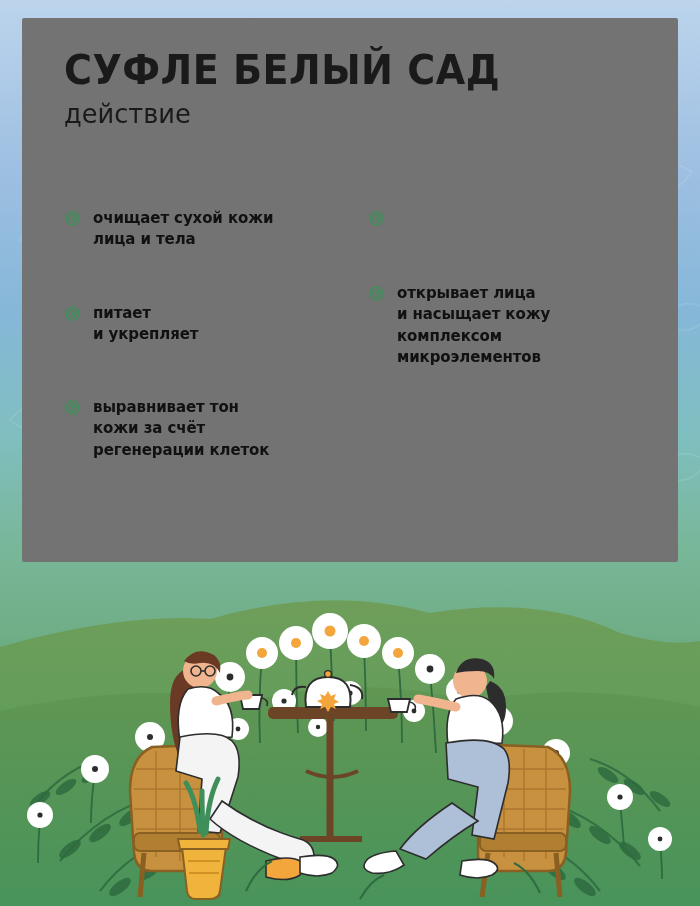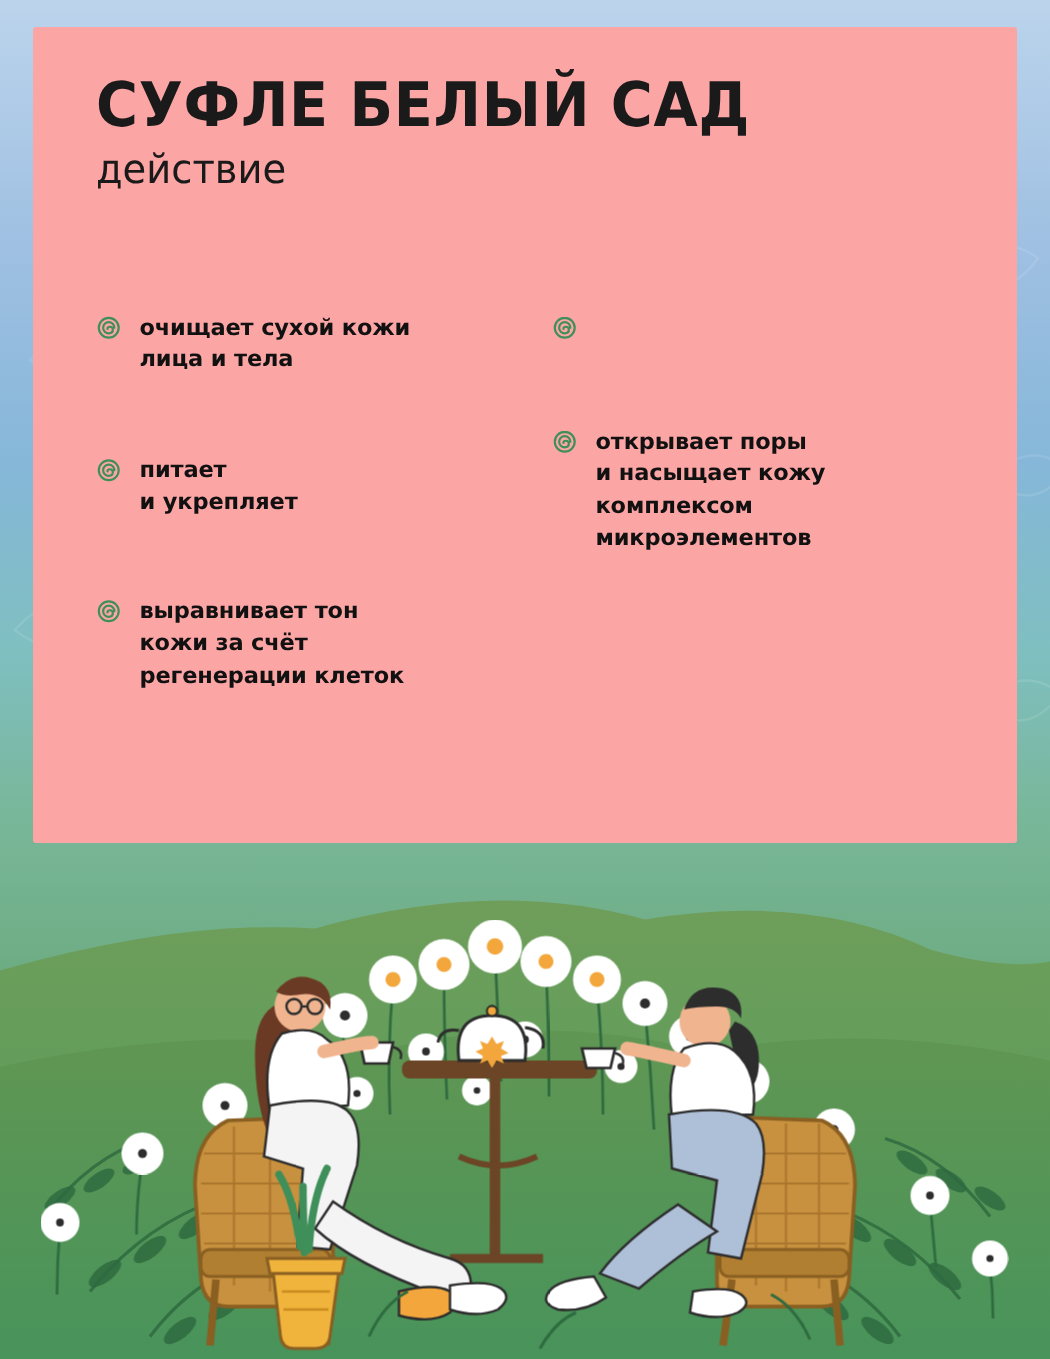--- a/index.html
+++ b/index.html
@@ -33,21 +33,21 @@
 
   .leaf-texture { position: absolute; inset: 0; opacity: .35; }
 
   
   .card {
     position: absolute;
     left: 22px;
     top: 18px;
     width: 656px;
     height: 544px;
-    background: #fca5a5;
+    background: #737373;
     border-radius: 2px;
   }
 
   .titles {
     padding: 32px 0 0 42px;
   }
   .title {
     font-family: "DejaVu Sans", sans-serif;
     font-weight: bold;
     font-size: 41px;
@@ -187,21 +187,21 @@
         </div>
 
 
         <div class="item">
           <span class="spiral">
             <svg width="17" height="17" viewBox="0 0 20 20">
               <path d="M10 2.2c-4.3 0-7.8 3.5-7.8 7.8s3.5 7.8 7.8 7.8 7.8-3.5 7.8-7.8S14.3 2.2 10 2.2z" fill="none" stroke="#3f8f5a" stroke-width="1.7"></path>
               <path d="M14.4 10a4.4 4.4 0 1 0-4.4 4.4c2 0 3.2-1.3 3.2-2.8 0-1.4-1-2.4-2.3-2.4-1.1 0-1.9.8-1.9 1.7" fill="none" stroke="#3f8f5a" stroke-width="1.7" stroke-linecap="round"></path>
             </svg>
           </span>
-          <span class="item-text">открывает поры
+          <span class="item-text">открывает лица
 и насыщает кожу
 комплексом
 микроэлементов</span>
         </div>
 
       </div>
     </div>
   </div>
 
   <svg class="illustration" viewBox="0 0 700 345" preserveAspectRatio="none">

